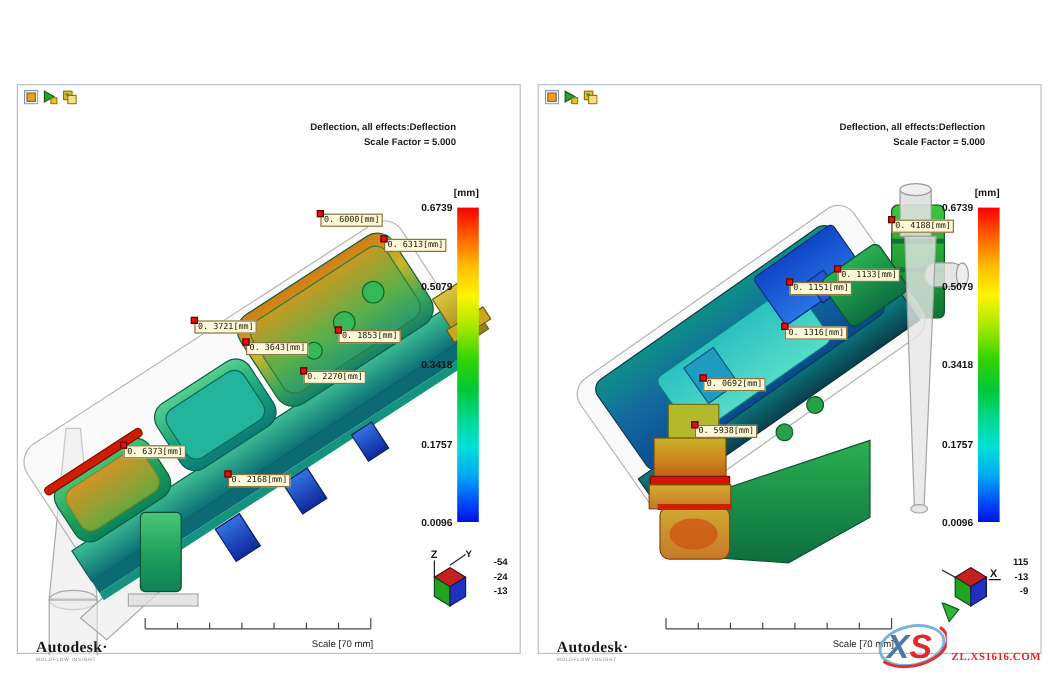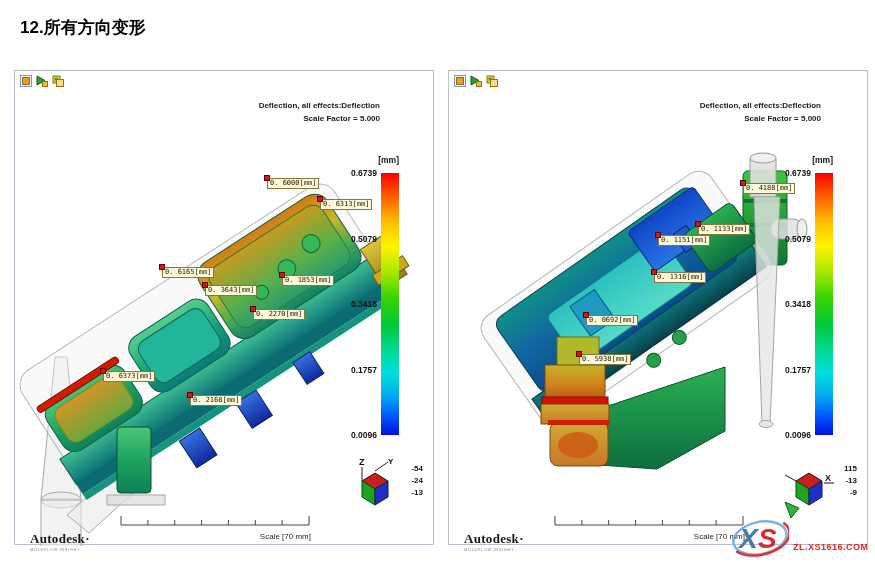--- a/index.html
+++ b/index.html
@@ -45,29 +45,28 @@
   .ruler-label{margin-top:2px;font-size:8px;font-weight:normal;color:#222;text-align:right;}
 
   .brand{position:absolute;left:15px;top:440px;margin-top:20px;}
   .brand-name{font-family:"Liberation Serif",serif;font-size:13px;font-weight:bold;color:#181818;letter-spacing:.3px;}
   .brand-sub{font-size:4px;color:#888;letter-spacing:.6px;}
 
   .watermark{position:absolute;right:2px;bottom:2px;width:142px;height:54px;}
   .wm-logo{position:absolute;left:0;top:6px;}
   .wm-cursor{position:absolute;left:52px;top:-6px;}
   .wm-name{position:absolute;left:60px;top:6px;font-size:23px;font-weight:bold;color:#e82222;white-space:nowrap;}
-  .wm-url{position:absolute;left:62px;top:34px;font-family:Liberation Sans, sans-serif;
+  .wm-url{position:absolute;left:62px;top:34px;font-family:Liberation Serif, serif;
           font-size:9px;font-weight:bold;color:#e82222;letter-spacing:.5px;white-space:nowrap;}
 </style>
 </head>
 <body>
 
 <div class="page">
 
-  <div class="page-title">12.所有方向变形</div>
 
   <div class="panel panel-left">
     <div class="panel-toolbar">
       <svg class="ticon" viewBox="0 0 12 12">
           <rect x="0.5" y="0.5" width="11" height="11" fill="#fff" stroke="#7a96c2"></rect>
           <rect x="2.5" y="2.5" width="7" height="7" fill="#e8a02a" stroke="#a06414"></rect>
         </svg>
       <svg class="ticon" viewBox="0 0 12 12">
           <polygon points="1,1 9,5.5 1,10" fill="#2f9e2f" stroke="#145a14"></polygon>
           <rect x="6.5" y="6.5" width="5" height="5" fill="#e8c22a" stroke="#94700e"></rect>
@@ -152,21 +151,21 @@
       </g>
       <g>
         <rect x="102" y="356" width="34" height="66" rx="4" fill="url(#LtubC)" stroke="#0a5030"></rect>
         <rect x="92" y="424" width="58" height="10" fill="#dcdcdc" fill-opacity=".75" stroke="#a8a8a8"></rect>
       </g>
     </svg>
 
     <div class="callout-layer">
         <div class="callout" style="left: 252px; top: 107px;">0. 6000[mm]</div>
         <div class="callout" style="left: 305px; top: 128px;">0. 6313[mm]</div>
-        <div class="callout" style="left: 147px; top: 196px;">0. 6165[mm]</div>
+        <div class="callout" style="left: 147px; top: 196px;">0. 3721[mm]</div>
         <div class="callout" style="left: 190px; top: 214px;">0. 3643[mm]</div>
         <div class="callout" style="left: 267px; top: 204px;">0. 1853[mm]</div>
         <div class="callout" style="left: 238px; top: 238px;">0. 2270[mm]</div>
         <div class="callout" style="left: 88px; top: 300px;">0. 6373[mm]</div>
         <div class="callout" style="left: 159px; top: 324px; margin-left: 16px;">0. 2168[mm]</div>
       </div>
 
     <div class="legend">
       <div class="legend-unit">[mm]</div>
       <div class="legend-bar"></div>

